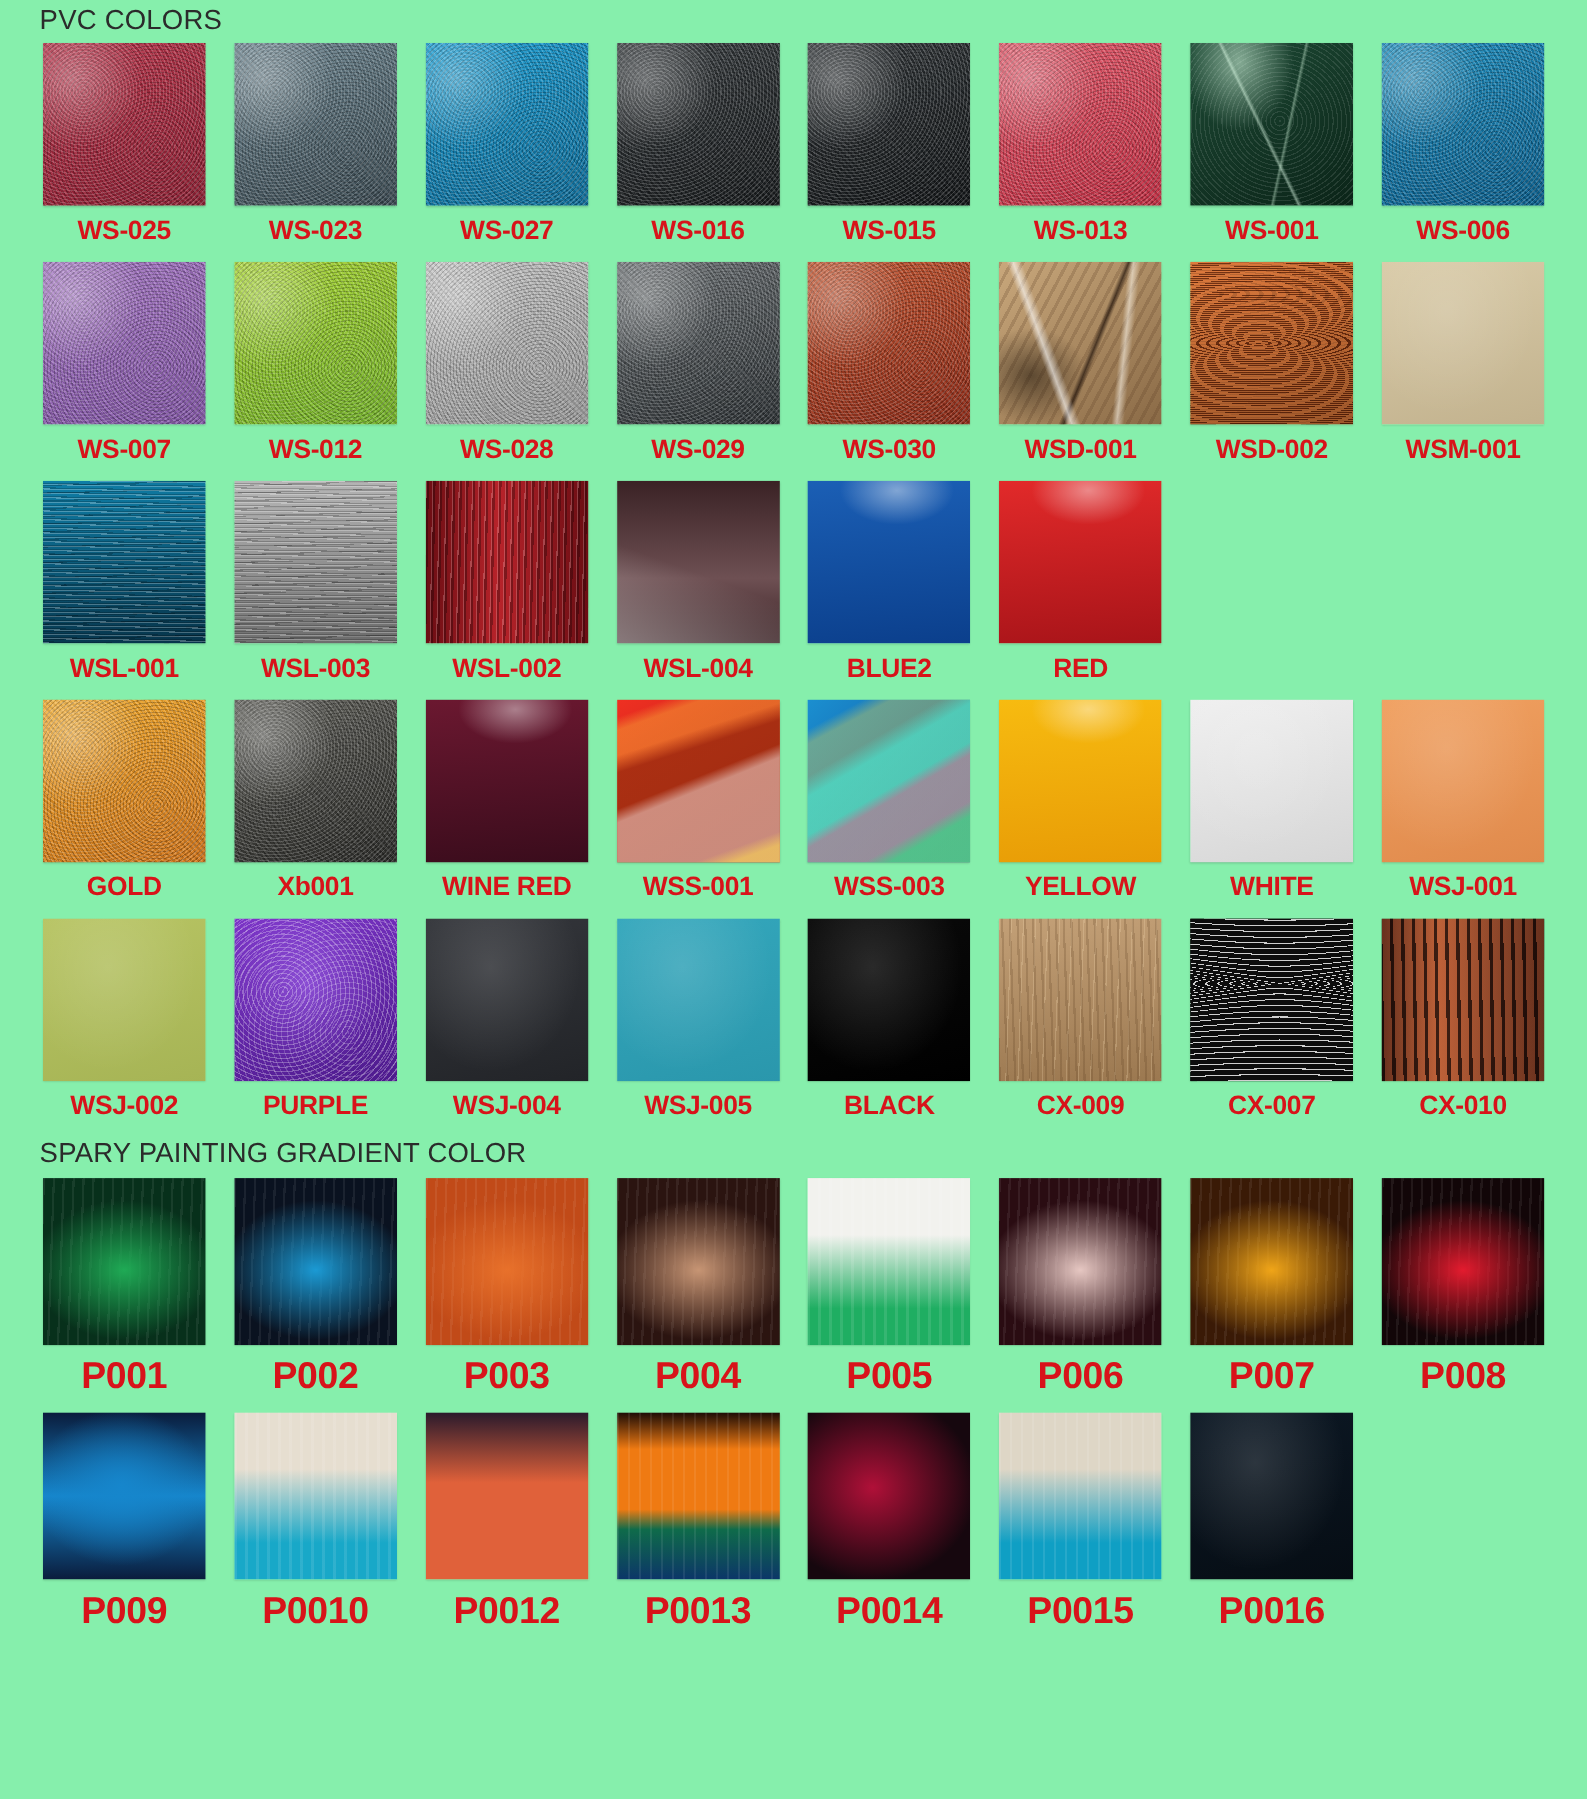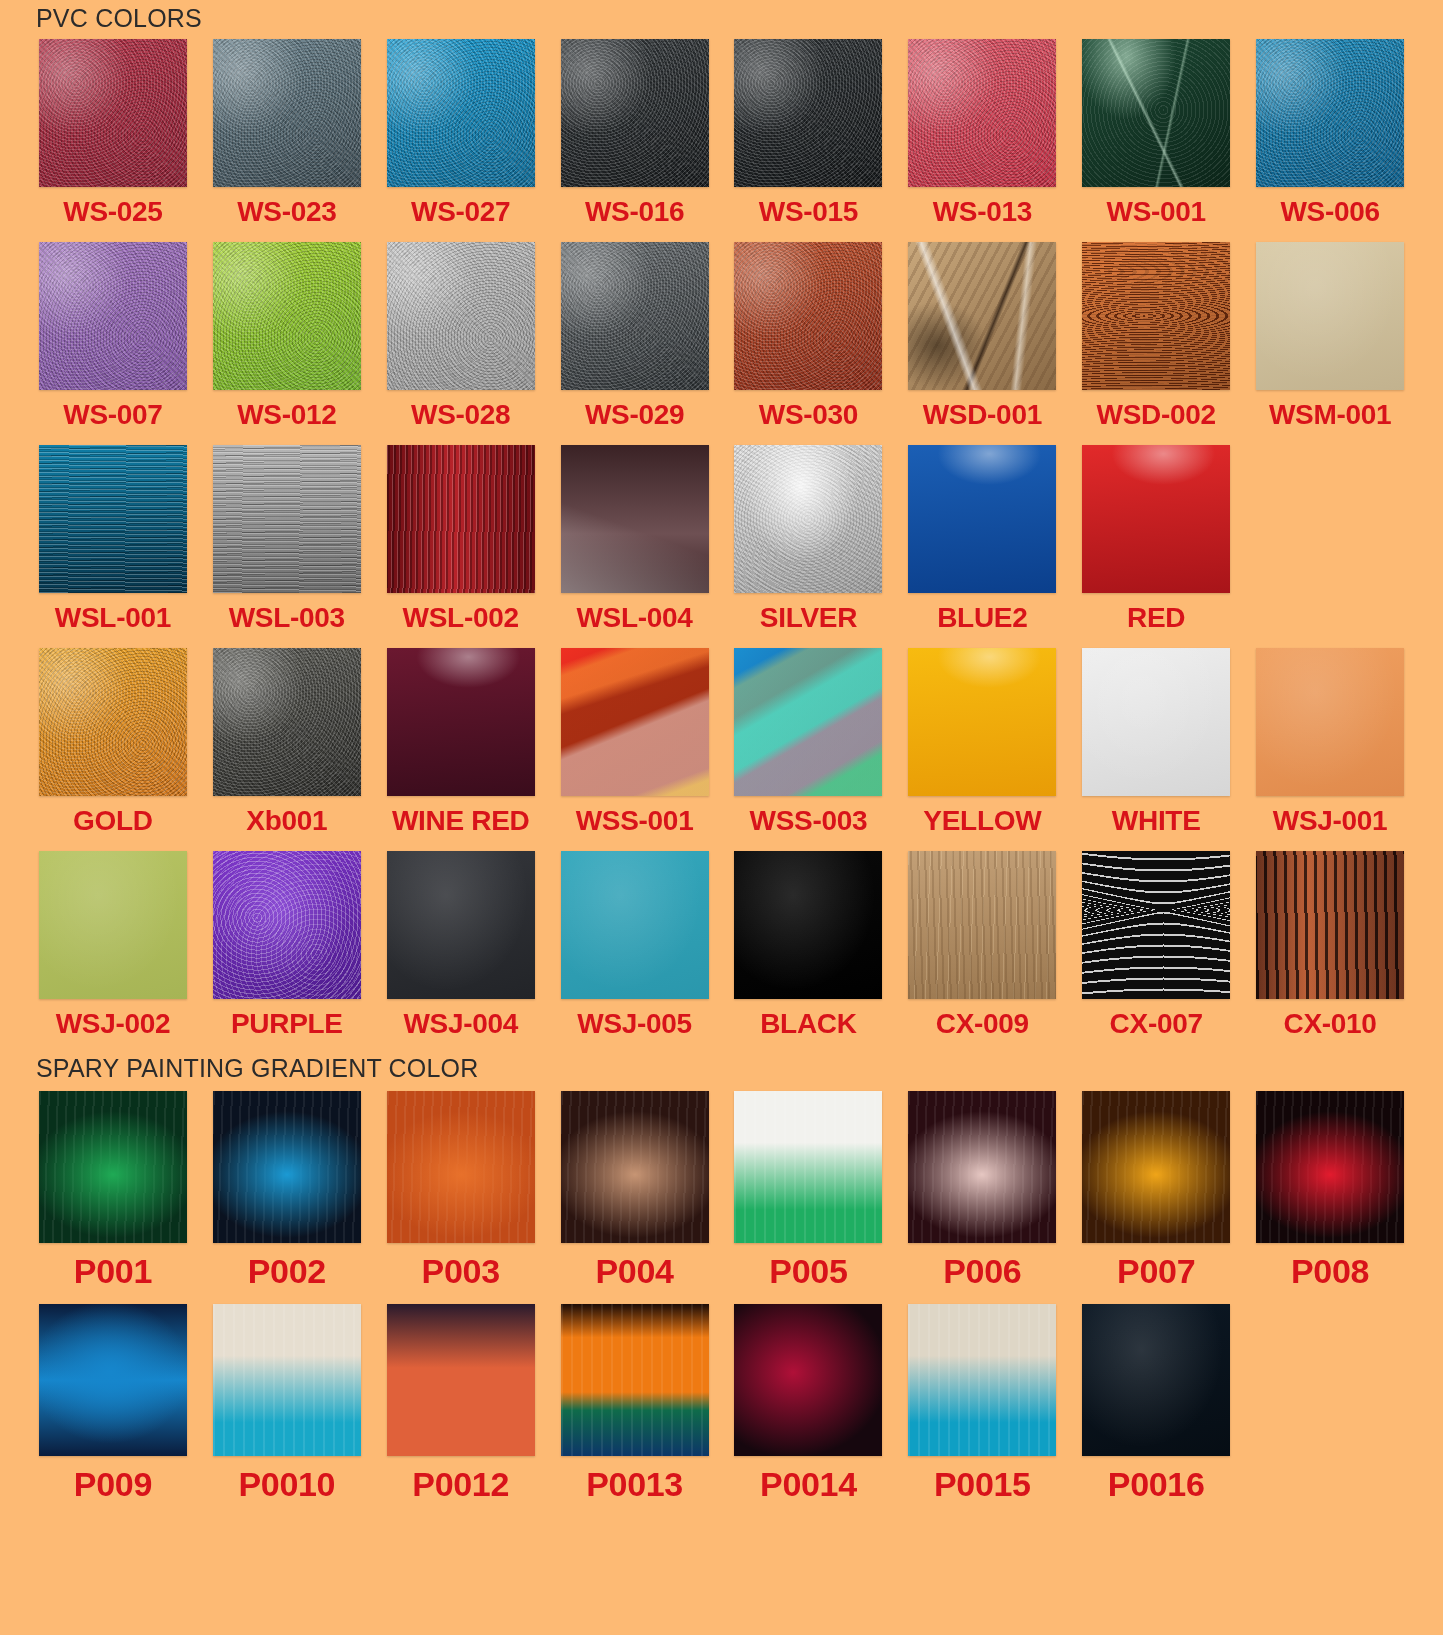--- a/index.html
+++ b/index.html
@@ -6,21 +6,21 @@
   html, body {
     margin: 0; padding: 0;
     width: 1443px; height: 1635px;
     background: #ffffff;
     font-family: "Liberation Sans", sans-serif;
     overflow: hidden;
   }
   .page {
     position: relative;
     width: 1443px; height: 1635px;
-    background: #fdba74;
+    background: #86efac;
     padding: 0 36px;
   }
   .section-header {
     font-size: 25px;
     color: #2b2b2b;
     letter-spacing: 0.2px;
     font-weight: 400;
     padding-top: 4px;
     padding-bottom: 6px;
     white-space: nowrap;
@@ -42,21 +42,21 @@
     overflow: hidden;
     box-shadow: 0 1px 2px rgba(0,0,0,0.18);
   }
   .swatch .tex {
     position: absolute;
     inset: 0;
   }
   .label {
     margin-top: 11px;
     margin-bottom: 16px;
-    font-size: 28px;
+    font-size: 24px;
     font-weight: bold;
     color: #d8131a;
     letter-spacing: -0.3px;
     white-space: nowrap;
     line-height: 1;
   }
   .row-pvc .swatch { height: 148px; }
   .row-spray .swatch { height: 152px; }
   .row-spray .label { font-size: 34px; }
   .sec2-header { padding-top: 0px; padding-bottom: 8px; }
@@ -187,26 +187,20 @@
           <div class="label">WSL-002</div>
         </div>
         <div class="cell">
           <div class="swatch">
             <div class="tex" style="background:linear-gradient(20deg, rgba(255,255,255,.40), transparent 45%),linear-gradient(180deg, #3a2225 0%, #6e5053 60%, #3a2225 100%);"></div>
           </div>
           <div class="label">WSL-004</div>
         </div>
         <div class="cell">
           <div class="swatch">
-            <div class="tex" style="background:radial-gradient(ellipse at 45% 28%, rgba(255,255,255,.85), transparent 50%),repeating-radial-gradient(circle at 50% 50%, rgba(0,0,0,.12) 0 1px, transparent 1px 3px),repeating-linear-gradient(30deg, rgba(255,255,255,.14) 0 2px, rgba(0,0,0,.08) 2px 4px),linear-gradient(160deg, #e3e3e3, #a0a0a0);"></div>
-          </div>
-          <div class="label">SILVER</div>
-        </div>
-        <div class="cell">
-          <div class="swatch">
             <div class="tex" style="background:radial-gradient(ellipse 50% 30% at 55% 6%, rgba(255,255,255,.45), transparent 70%),linear-gradient(175deg, #1b5fb5 0%, #0b3f8c 100%);"></div>
           </div>
           <div class="label">BLUE2</div>
         </div>
         <div class="cell">
           <div class="swatch">
             <div class="tex" style="background:radial-gradient(ellipse 50% 30% at 55% 6%, rgba(255,255,255,.45), transparent 70%),linear-gradient(175deg, #e22a2a 0%, #a81419 100%);"></div>
           </div>
           <div class="label">RED</div>
         </div>

